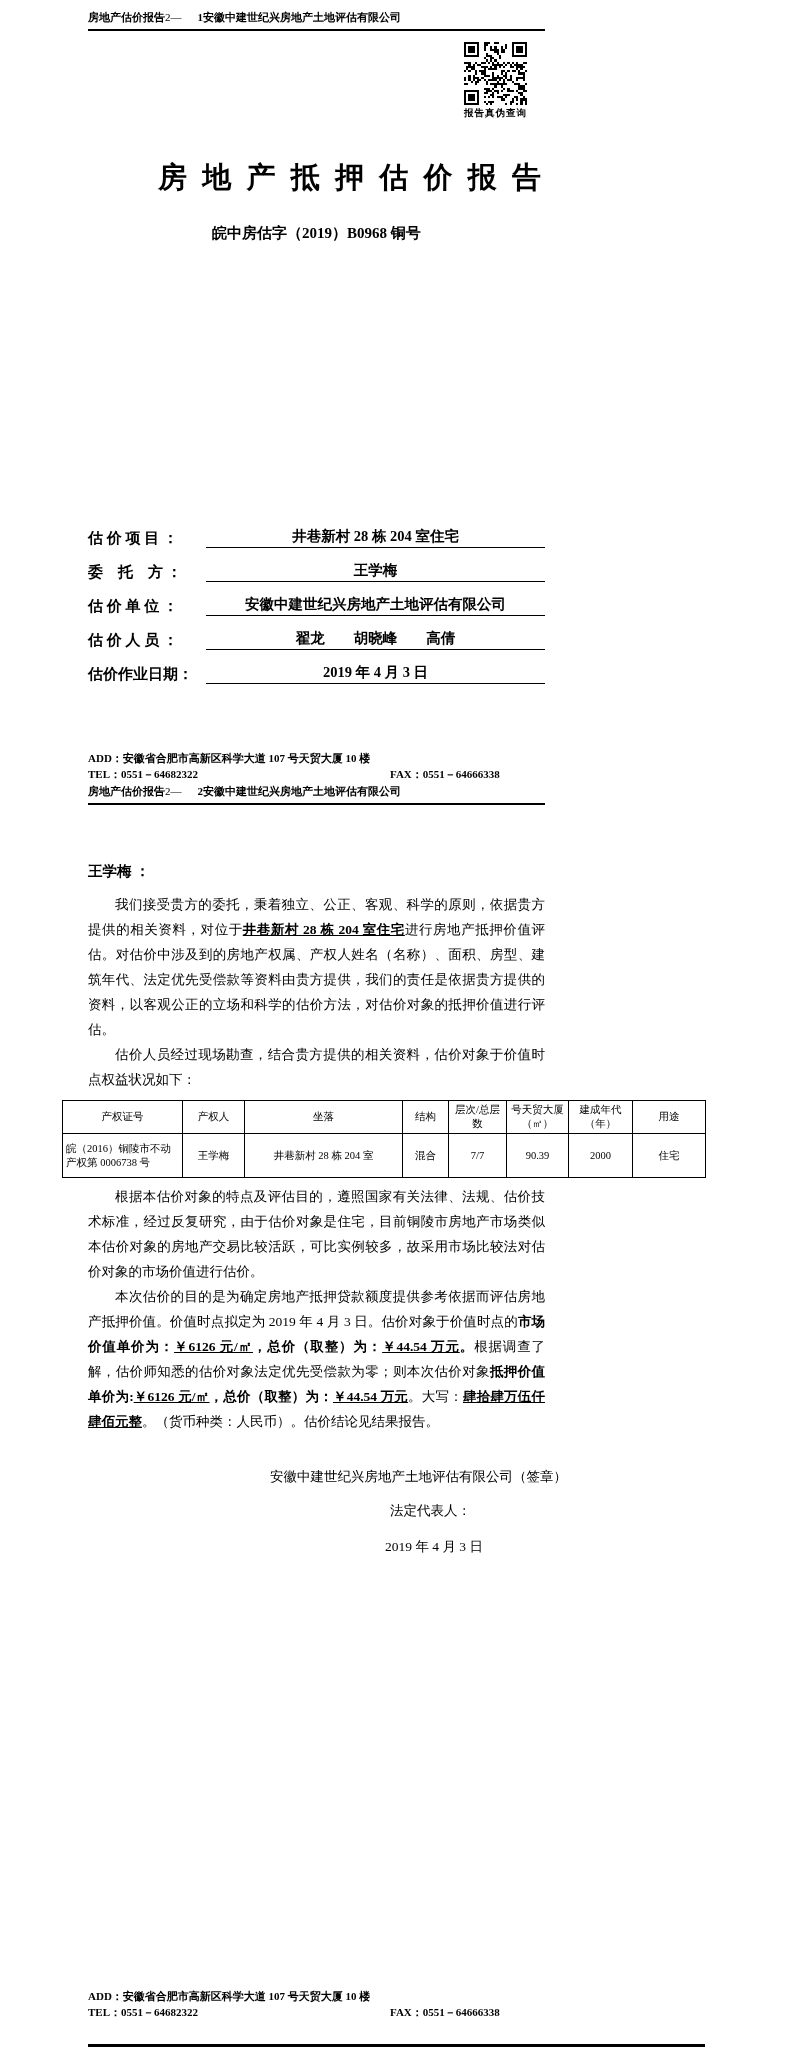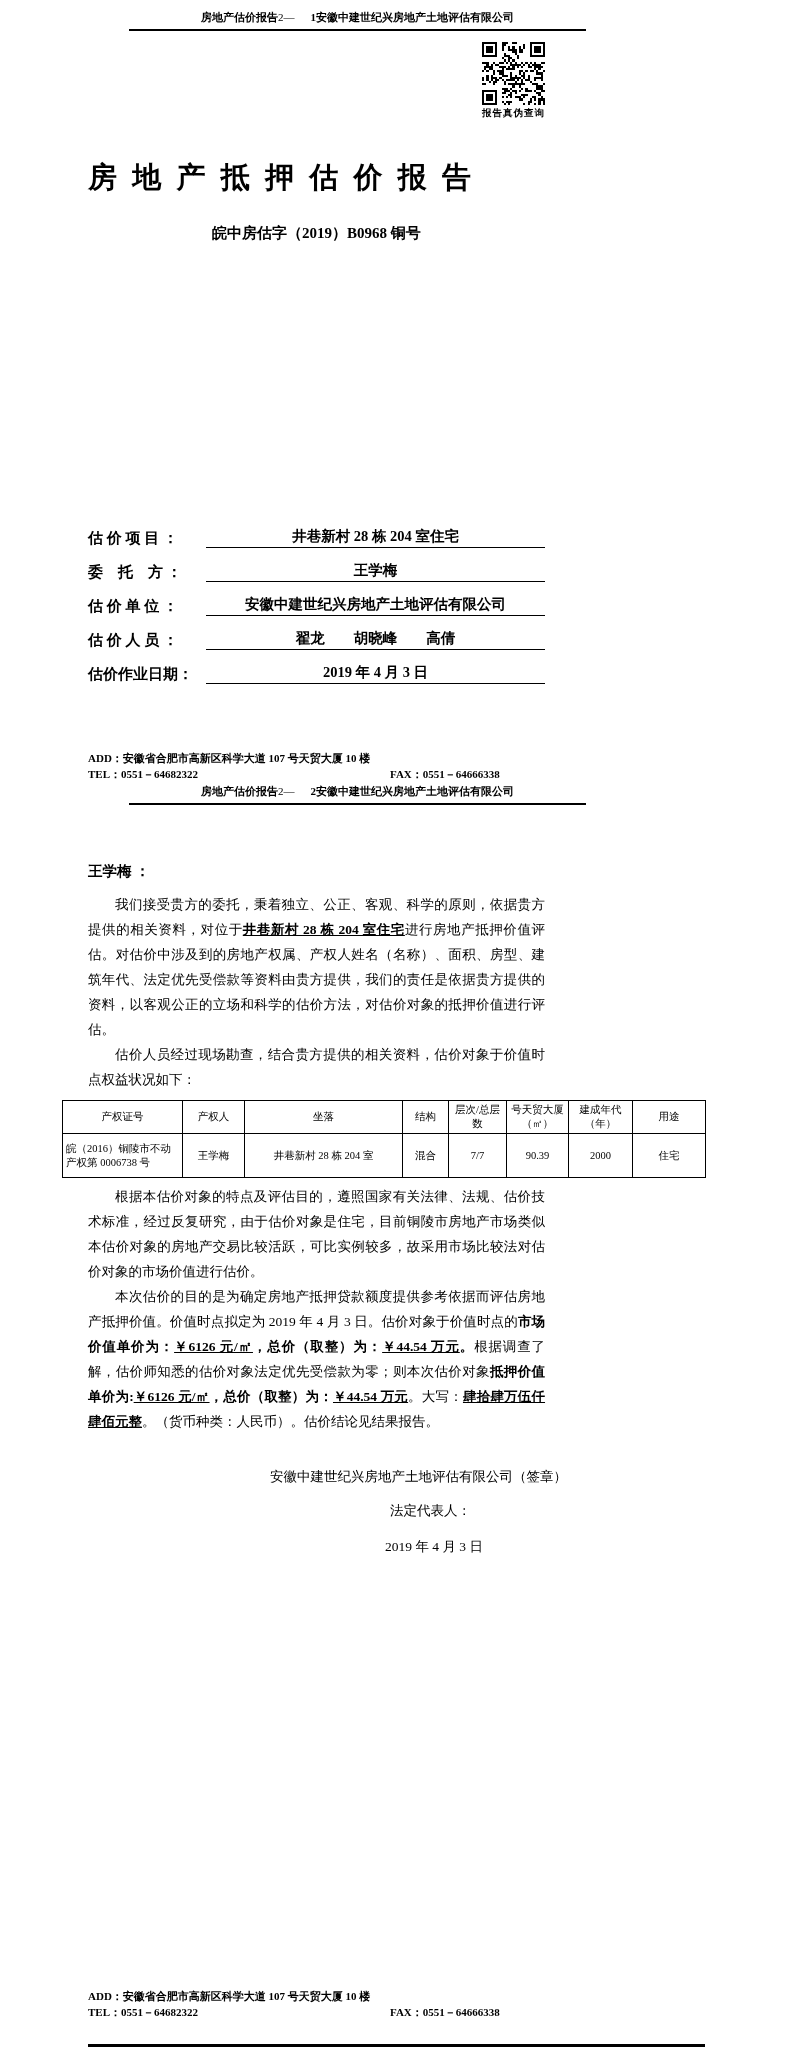--- a/index.html
+++ b/index.html
@@ -7,36 +7,36 @@
   body {
     width:793px; height:2054px;
     font-family:"Liberation Serif","DejaVu Serif",serif;
     color:#000;
   }
   .doc { position:relative; width:793px; height:2054px; background:#fff; overflow:hidden; }
 
   
   .pg-header {
     position:absolute; left:88px; width:457px;
-    display:flex; justify-content:center; align-items:baseline;
+    display:flex; justify-content:flex-start; align-items:baseline;
     font-size:11px; font-weight:bold;
-    border-bottom:2px solid #000; padding-bottom:4px;margin-left:41px;
+    border-bottom:2px solid #000; padding-bottom:4px;
   }
   .pg-header .pages { font-weight:normal; }
   .pg-header .pages b { font-weight:bold; margin-left:16px; }
 
   
-  .qr-wrap { position:absolute; left:482px; top:42px; width:63px; text-align:center; }
+  .qr-wrap { position:absolute; left:464px; top:42px; width:63px; text-align:center; }
   .qr-wrap svg { width:63px; height:63px; display:block; background:#fff; }
   .qr-caption { font-size:9.5px; font-weight:bold; margin-top:2px; letter-spacing:1px; white-space:nowrap; }
 
   
   .report-title {
     position:absolute; top:158px; left:88px; width:457px;
-    text-align:left; font-size:29px; font-weight:bold; letter-spacing:4px; white-space:nowrap;
+    text-align:right; font-size:29px; font-weight:bold; letter-spacing:4px; white-space:nowrap;
   }
   .report-number {
     position:absolute; top:224px; left:88px; width:457px;
     text-align:center; font-size:15px; font-weight:bold;
   }
 
   
   .appraisal-form { position:absolute; top:522px; left:88px; width:457px; font-weight:bold; }
   .form-row { display:flex; align-items:flex-end; height:26px; margin-bottom:8px; font-size:15px; }
   .form-label { width:118px; white-space:nowrap; }

